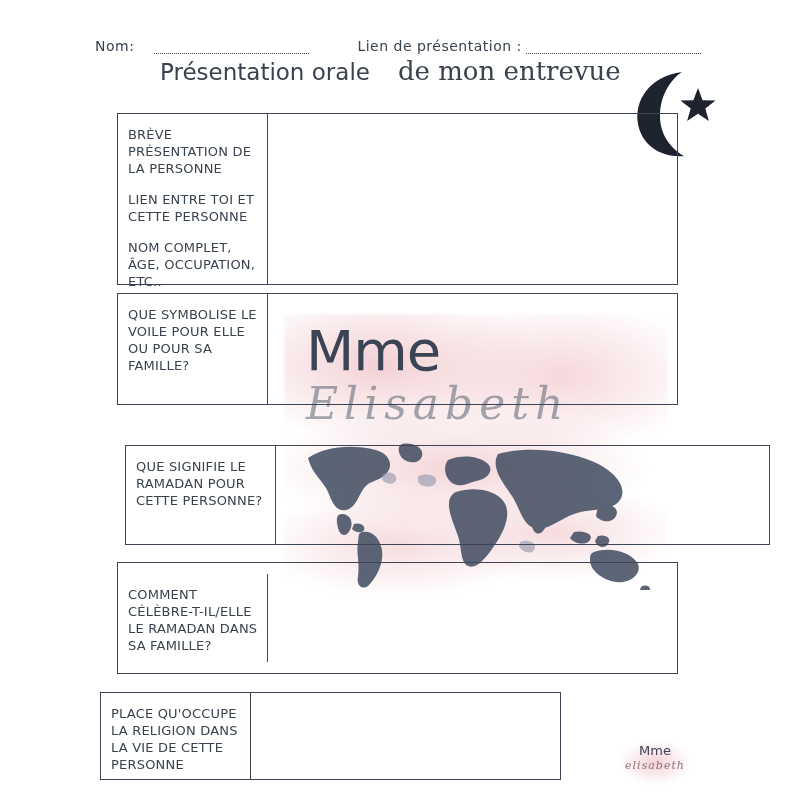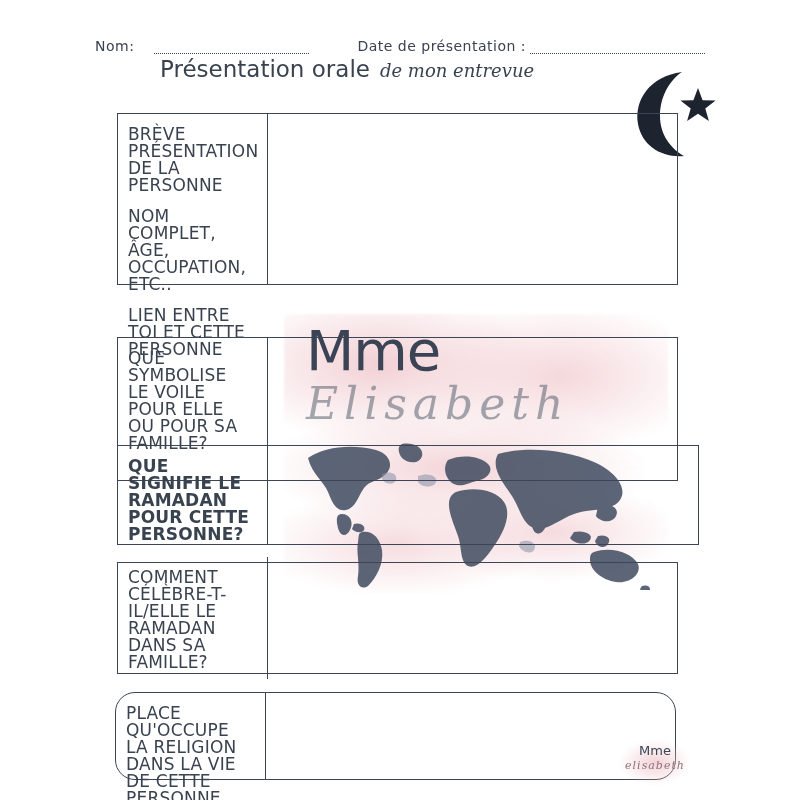--- a/index.html
+++ b/index.html
@@ -45,32 +45,31 @@
 
   
   .title {
     position: absolute;
     top: 56px;
     left: 160px;
     width: 520px;
     height: 40px;
     display: flex;
     align-items: baseline;
-    gap: 10px;
+    gap: 28px;
   }
   .title-main {
     font-family: "DejaVu Sans", sans-serif;
     font-size: 23px;
     letter-spacing: 0px;
     color: #39424f;
   }
   .title-sub {
     font-family: "DejaVu Serif", serif;
-    font-style: italic;
-    font-size: 18px;
+    font-size: 26px;
     color: #39424f;
   }
 
   
   .moon-star {
     position: absolute;
     top: 70px;
     left: 620px;
     width: 110px;
     height: 90px;
@@ -165,49 +164,49 @@
     position: absolute;
     border: 1.5px solid #3c4556;
     box-sizing: border-box;
     display: flex;
     background: transparent;
   }
   .prompt-cell {
     width: 150px;
     border-right: 1.5px solid #3c4556;
     box-sizing: border-box;
-    padding: 12px 16px 8px 10px;
-    font-family: "DejaVu Sans", sans-serif;
-    font-size: 17px;
+    padding: 12px 8px 8px 10px;
+    font-family: "DejaVu Sans", sans-serif;
+    font-size: 13px;
     line-height: 17px;
     letter-spacing: 0.2px;
     color: #39424f;
     text-transform: uppercase;
   }
   .prompt-cell p { margin: 0 0 14px 0; }
   .prompt-cell p:last-child { margin-bottom: 0; }
   .answer-cell { flex: 1; }
 
   
   #row-0 { left: 117px; top: 113px;  width: 561px; height: 172px; }
-  #row-1 { left: 117px; top: 293px;  width: 561px; height: 144px; margin-top: 44px; }
-  #row-2 { left: 117px; top: 445px;  width: 582px; height: 100px; font-weight: bold; }
+  #row-1 { left: 117px; top: 293px;  width: 561px; height: 112px; }
+  #row-2 { left: 125px; top: 445px;  width: 645px; height: 100px; }
   #row-3 { left: 117px; top: 562px;  width: 561px; height: 112px; align-items: center; }
-  #row-4 { left: 115px; top: 692px;  width: 561px; height: 88px; border-radius: 20px; }
+  #row-4 { left: 100px; top: 692px;  width: 461px; height: 88px; }
 </style>
 </head>
 <body>
 
 <div class="header-row">
   <span class="nom-block">
     <span class="field-label">Nom:</span>
     <span class="field-line line-nom"></span>
   </span>
   <span class="date-block">
-    <span class="field-label">Date de présentation :</span>
+    <span class="field-label">Lien de présentation :</span>
     <span class="field-line line-date"></span>
   </span>
 </div>
 
 <div class="title">
   <span class="title-main">Présentation orale</span>
   <span class="title-sub">de mon entrevue</span>
 </div>
 
 <div class="moon-star">
@@ -259,22 +258,22 @@
         <path d="M222 102 C232 98 240 104 236 110 C232 116 222 110 221 106 Z"></path>
         <path d="M84 34 C92 30 100 34 98 40 C96 46 86 44 84 39 Z"></path>
       </g>
     </svg>
   </div>
 </div>
 
 <div class="row" id="row-0">
   <div class="prompt-cell">
     <p>Brève présentation de la personne</p>
+    <p>Lien entre toi et cette personne</p>
     <p>Nom complet, âge, occupation, etc..</p>
-    <p>Lien entre toi et cette personne</p>
   </div>
   <div class="answer-cell"></div>
 </div>
 
 <div class="row" id="row-1">
   <div class="prompt-cell">
     <p>Que symbolise le voile pour elle ou pour sa famille?</p>
   </div>
   <div class="answer-cell"></div>
 </div>

